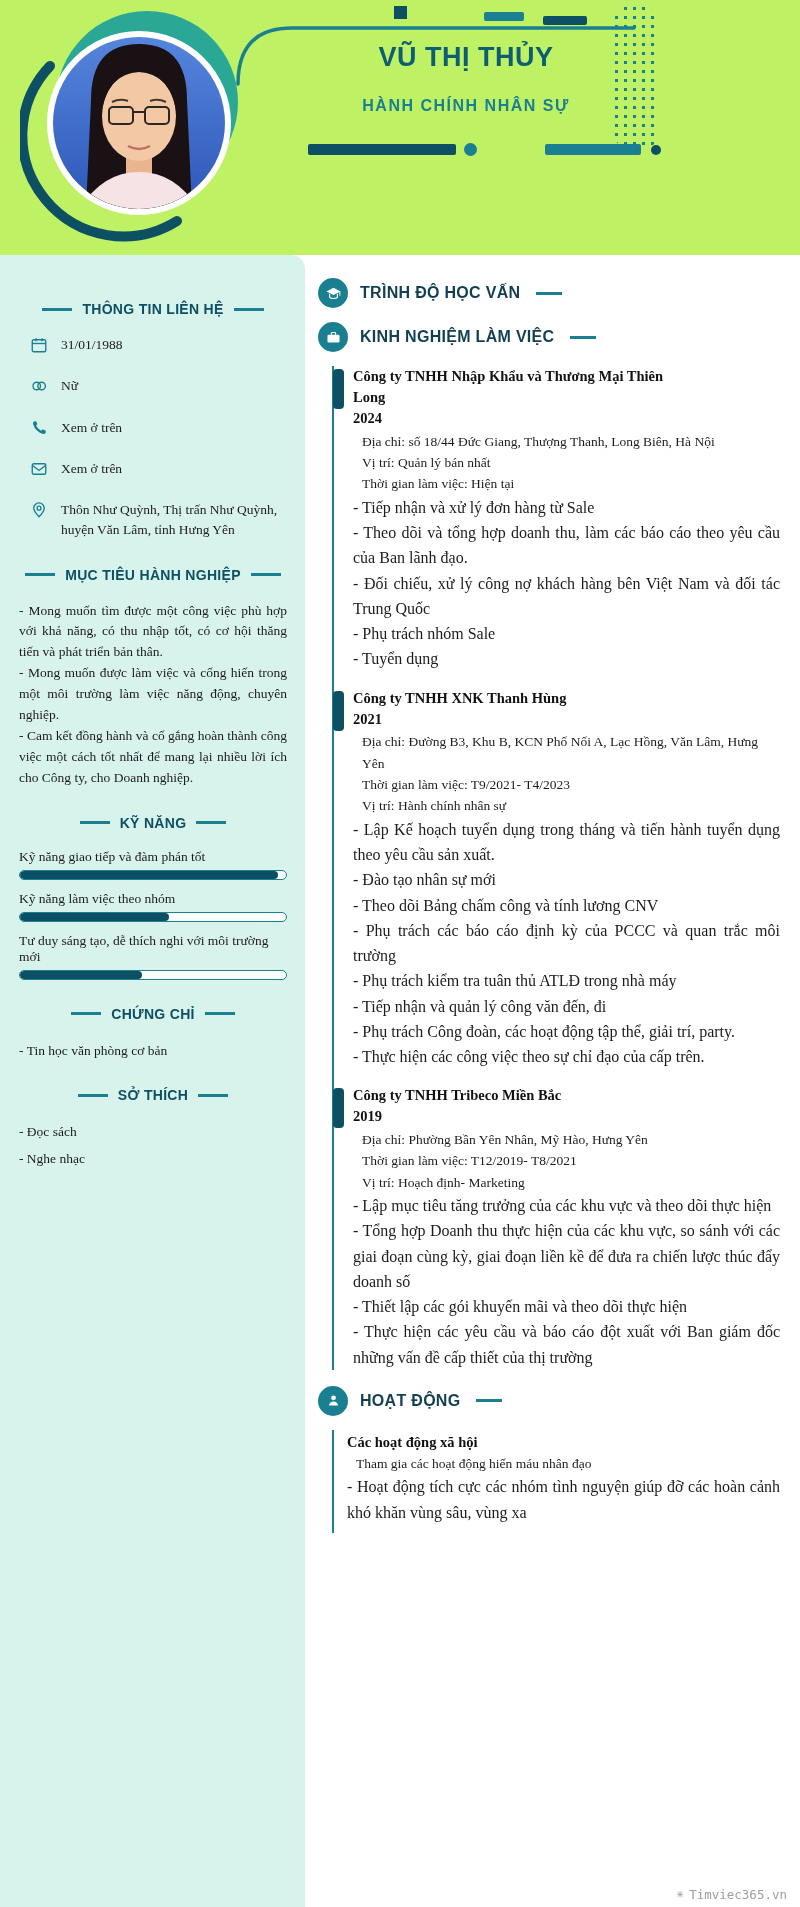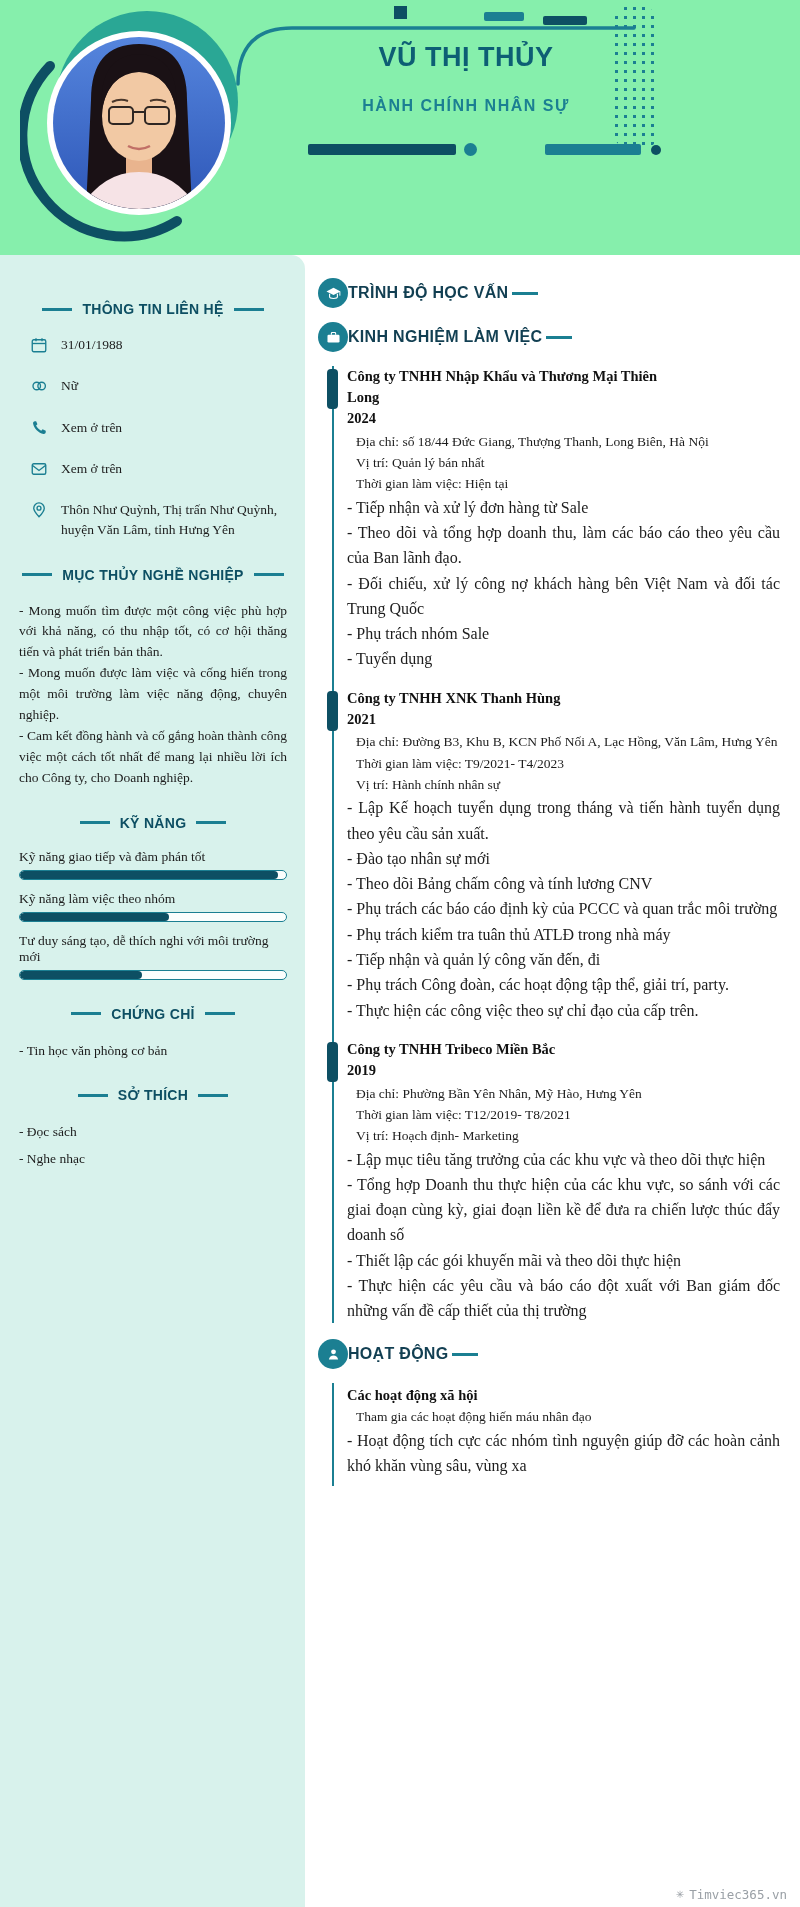--- a/index.html
+++ b/index.html
@@ -1,20 +1,20 @@
 <!DOCTYPE html>
 <html><head>
 <meta charset="utf-8">
 <style>
   html,body{margin:0;padding:0;background:#fff;}
   .page{position:relative;width:800px;height:1907px;background:#ffffff;overflow:hidden;
         font-family:"Liberation Serif","DejaVu Serif",serif;color:#1c1c1c;}
 
   
-  .header{position:absolute;left:0;top:0;width:800px;height:255px;background:#86efac;}
+  .header{position:absolute;left:0;top:0;width:800px;height:255px;background:#bef264;}
   .photo-svg{position:absolute;left:20px;top:4px;width:238px;height:238px;}
   .title-block{position:absolute;left:320px;top:42px;width:292px;text-align:center;}
   .name{font-family:"Liberation Sans","DejaVu Sans",sans-serif;font-weight:bold;
         font-size:27px;color:#0d5e74;letter-spacing:.5px;margin:0;}
   .subtitle{margin-top:24px;font-family:"Liberation Sans","DejaVu Sans",sans-serif;
         font-weight:600;font-size:16px;color:#1b7f92;letter-spacing:1.5px;}
   .deco-curve{position:absolute;left:230px;top:20px;width:412px;height:72px;}
   .sq1{position:absolute;left:394px;top:6px;width:13px;height:13px;background:#0d4f63;}
   .hbar1{position:absolute;left:484px;top:12px;width:40px;height:9px;background:#1b7f92;border-radius:2px;}
   .hbar2{position:absolute;left:543px;top:16px;width:44px;height:9px;background:#0d4f63;border-radius:2px;}
@@ -39,30 +39,30 @@
   .cicon{flex:0 0 auto;width:18px;height:18px;margin-top:1px;}
   .para-line{font-size:13.5px;line-height:1.55;text-align:justify;margin:0 2px;}
   .skill{margin:0 2px 11px 2px;}
   .skill-label{font-size:13.5px;margin-bottom:5px;}
   .skill-track{height:8px;border:1px solid #1b7f92;border-radius:6px;background:#fbfefd;overflow:hidden;}
   .skill-fill{height:100%;background:#0d4f63;border-radius:6px;}
   .simple-line{font-size:13.5px;line-height:1.6;margin:0 2px 5px 2px;}
 
   
   .main{position:absolute;left:318px;top:278px;width:462px;}
-  .main-heading{display:flex;align-items:center;margin:0 0 14px 0;}
+  .main-heading{display:flex;align-items:center;gap:12px;margin:0 0 14px 0;}
   .hicon{flex:0 0 auto;width:30px;height:30px;border-radius:50%;background:#1b7f92;
          display:flex;align-items:center;justify-content:center;}
   .hicon svg{width:17px;height:17px;}
   .main-heading-text{font-family:"Liberation Sans","DejaVu Sans",sans-serif;font-weight:bold;
          font-size:16px;color:#123f52;letter-spacing:.3px;}
   .heading-tail{width:26px;height:3px;background:#1b7f92;margin-left:4px;}
   .timeline-block{border-left:2px solid #1b7f92;margin-left:14px;padding:2px 0 8px 13px;}
   .edu-block{margin-bottom:24px;}
-  .jobs-wrap{border-left:2px solid #1b7f92;margin-left:14px;padding-left:13px;margin-bottom:8px;}
+  .jobs-wrap{border-left:2px solid #1b7f92;margin-left:14px;padding-left:19px;margin-bottom:8px;}
   .job{position:relative;margin-bottom:16px;}
   .marker{position:absolute;left:-20px;top:3px;width:11px;height:40px;background:#0d4f63;border-radius:4px;}
   .entry-title{font-weight:bold;font-size:14.5px;line-height:1.45;max-width:340px;color:#111;}
   .entry-year{font-weight:bold;font-size:14.5px;line-height:1.5;color:#111;margin-bottom:1px;}
   .detail-line{padding-left:9px;font-size:13.5px;line-height:1.58;}
   .bullet-line{font-size:16px;line-height:1.58;text-align:justify;}
   .act-section{}
 
   .watermark{position:absolute;right:13px;bottom:5px;color:#9aa0a6;font-size:12.5px;
          font-family:"DejaVu Sans Mono",monospace;display:flex;align-items:center;gap:5px;}
@@ -167,21 +167,21 @@
     <div class="contact-item">
       <svg class="cicon" viewBox="0 0 24 24" fill="none" stroke="#1b7f92" stroke-width="1.8">
         <path d="M12 21C12 21 5 13.8 5 9.5A7 7 0 0 1 19 9.5C19 13.8 12 21 12 21Z"></path>
         <circle cx="12" cy="9.5" r="2.6"></circle>
       </svg>
       <span>Thôn Như Quỳnh, Thị trấn Như Quỳnh, huyện Văn Lâm, tỉnh Hưng Yên</span>
     </div>
 
     <div class="side-heading">
       <span class="dash"></span>
-      <span>MỤC THỦY NGHỀ NGHIỆP</span>
+      <span>MỤC TIÊU HÀNH NGHIỆP</span>
       <span class="dash"></span>
     </div>
     <div>
         <div class="para-line">- Mong muốn tìm được một công việc phù hợp với khả năng, có thu nhập tốt, có cơ hội thăng tiến và phát triển bản thân.</div>
         <div class="para-line">- Mong muốn được làm việc và cống hiến trong một môi trường làm việc năng động, chuyên nghiệp.</div>
         <div class="para-line">- Cam kết đồng hành và cố gắng hoàn thành công việc một cách tốt nhất để mang lại nhiều lời ích cho Công ty, cho Doanh nghiệp.</div>
       </div>
 
     <div class="side-heading">
       <span class="dash"></span>

